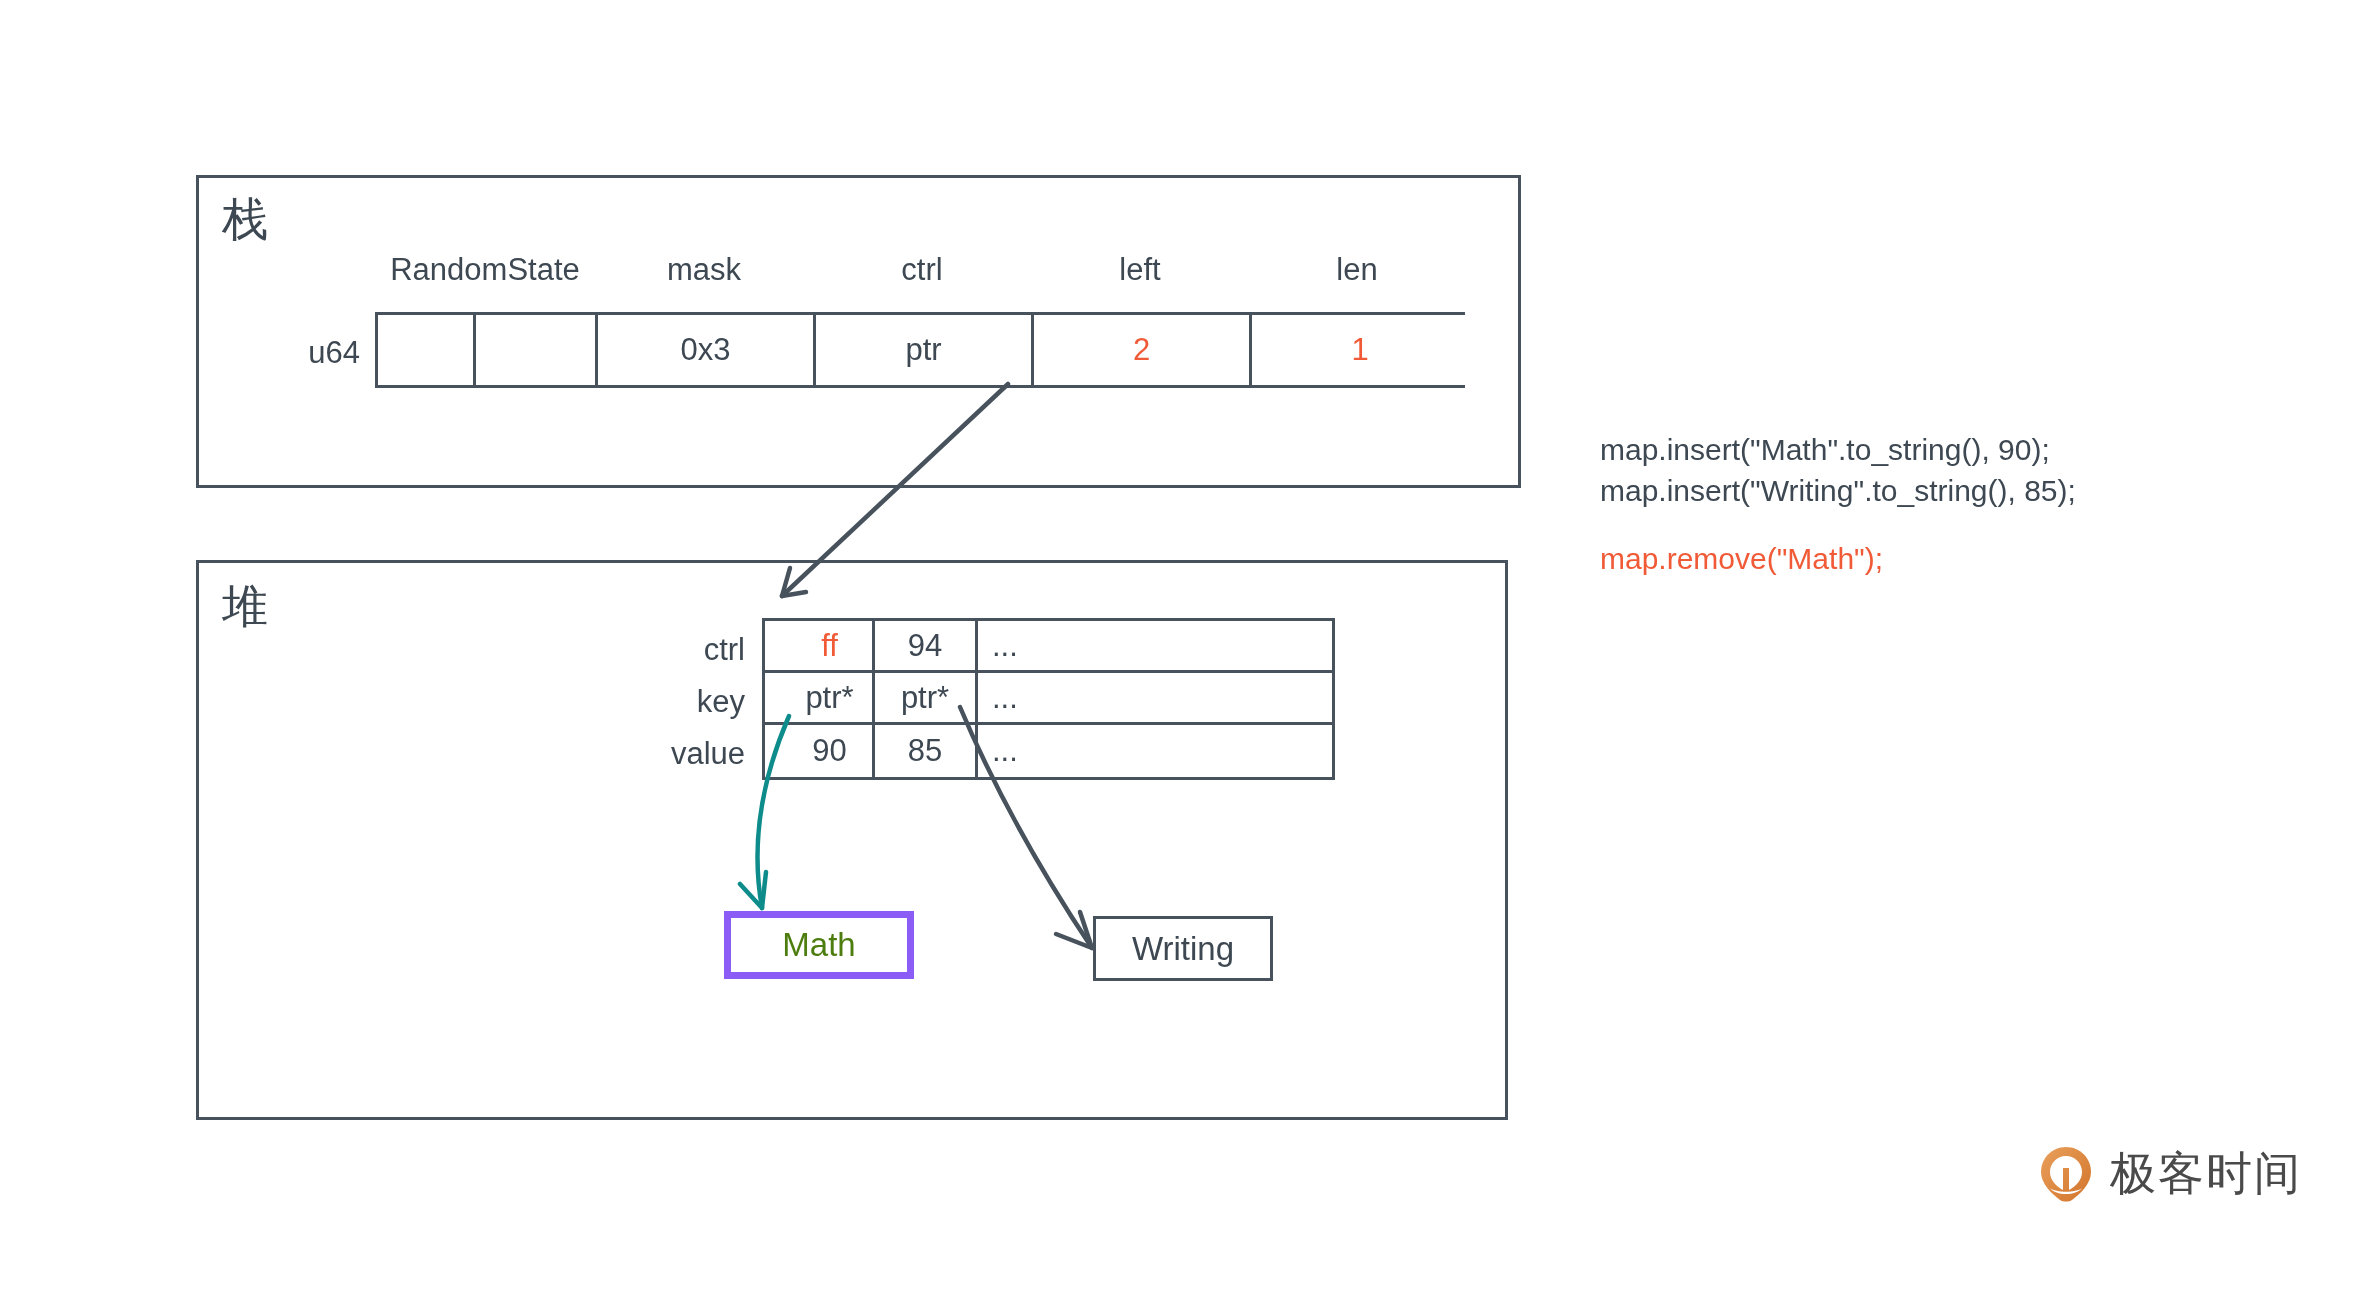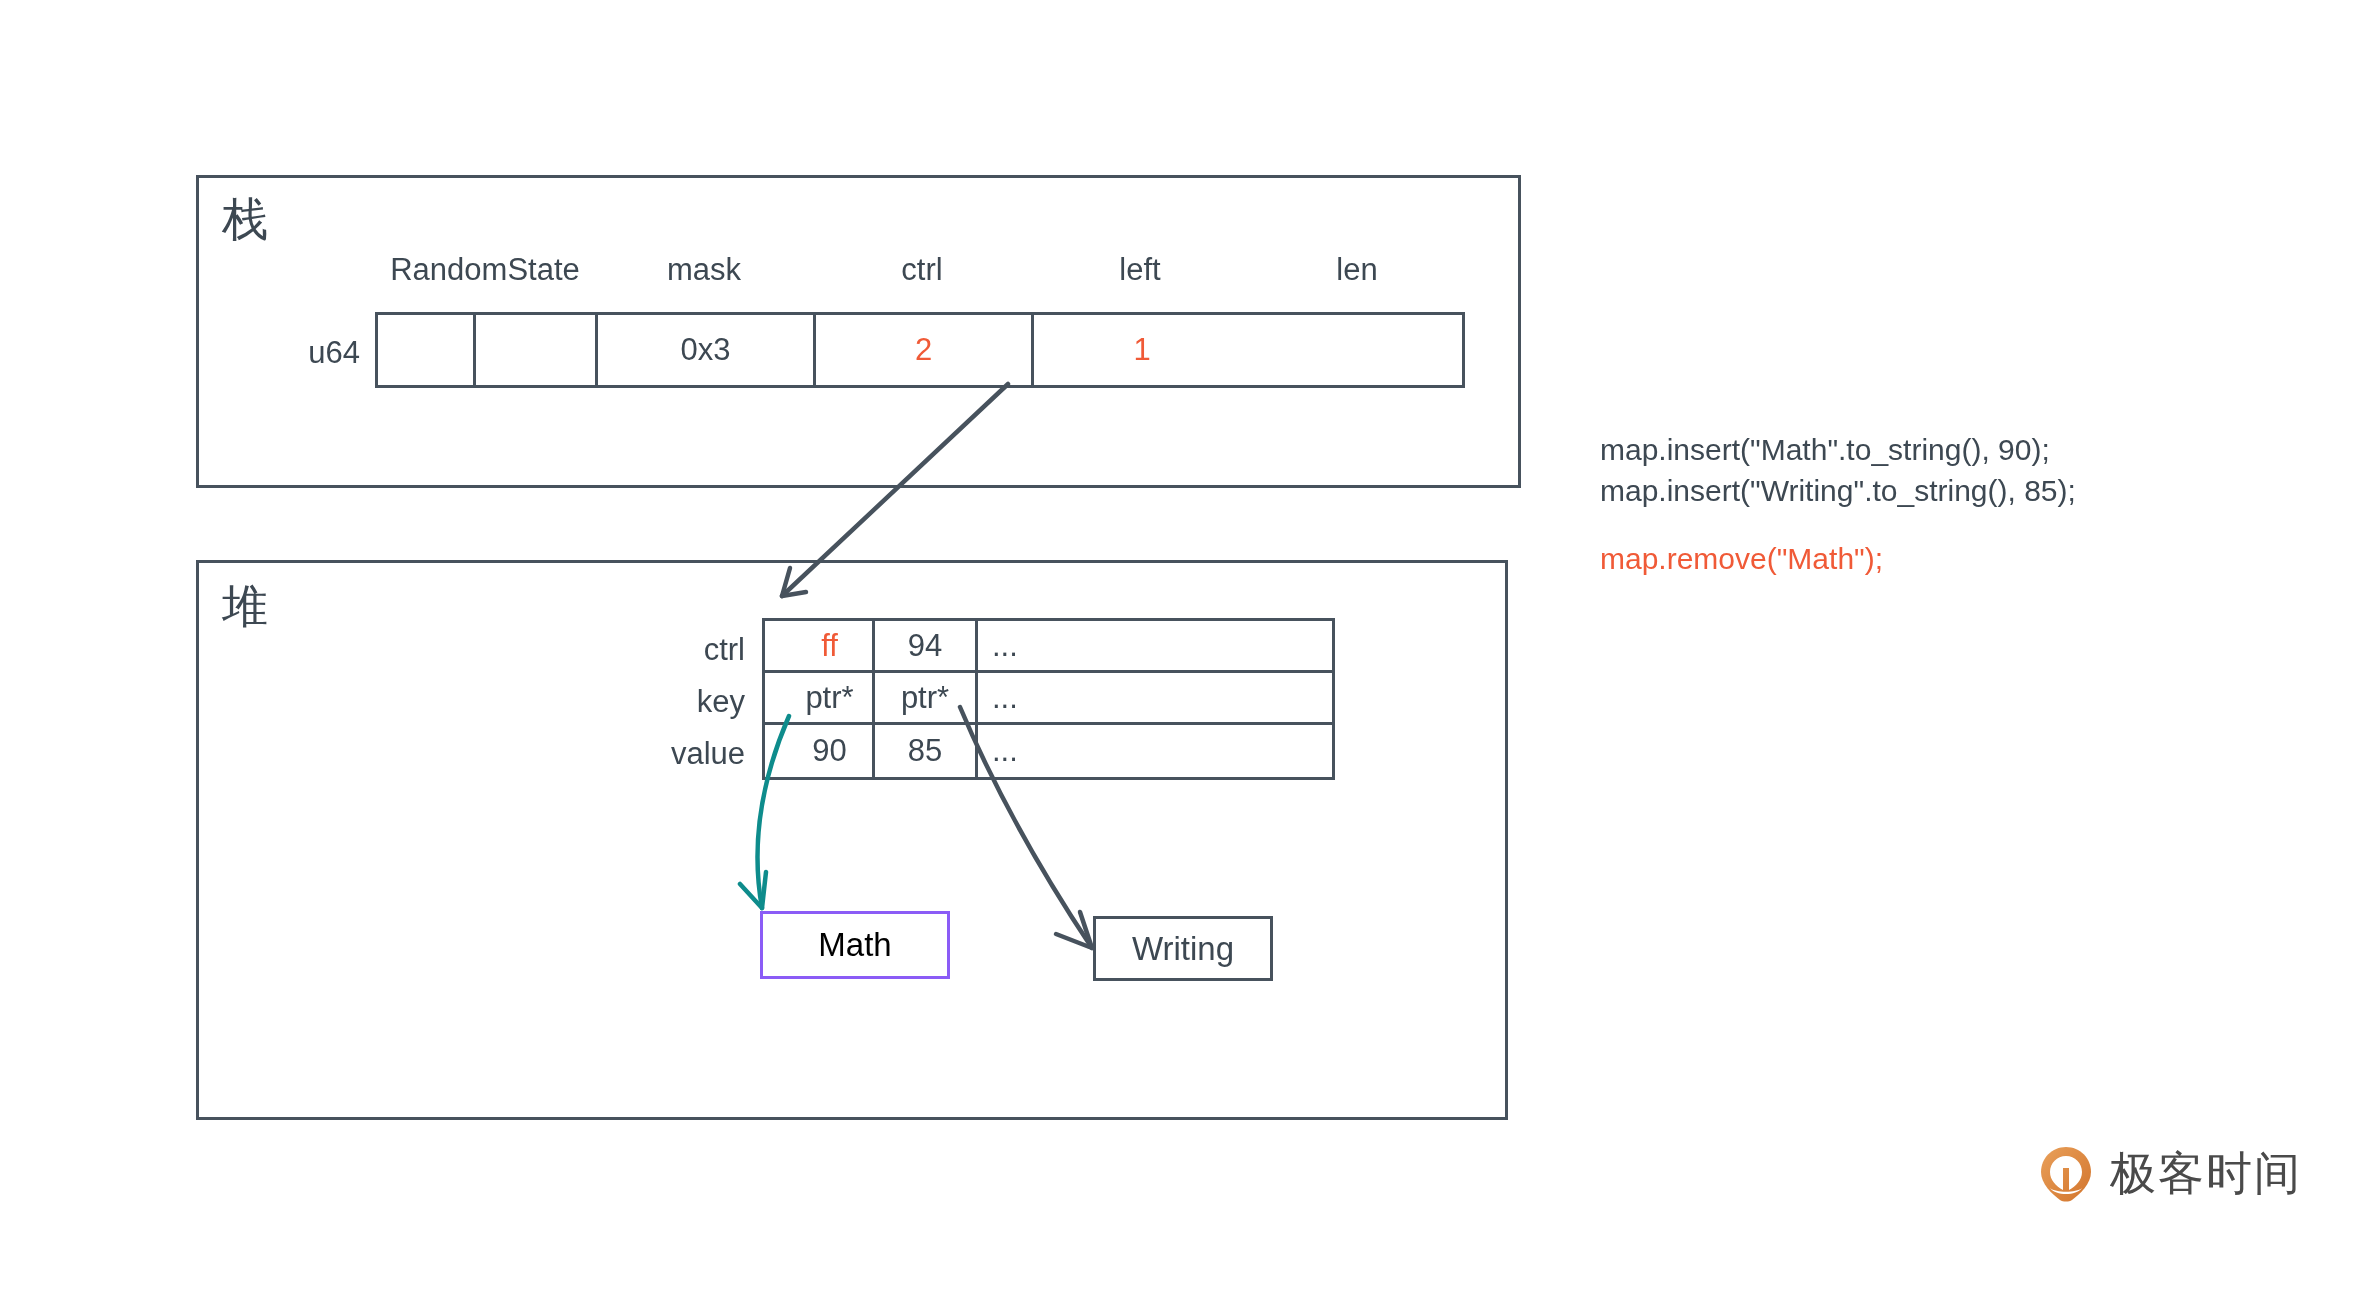--- a/index.html
+++ b/index.html
@@ -146,23 +146,23 @@
   .strbox {
     position: absolute;
     box-sizing: border-box;
     display: flex;
     align-items: center;
     justify-content: center;
     font-size: 33px;
     background: #ffffff;
   }
   #box-math {
-    left: 760px; top: 911px; width: 190px; height: 68px;
-    border: 3px solid #8b5cf6;
-    color: #000000;
+    left: 724px; top: 911px; width: 190px; height: 68px;
+    border: 7px solid #8b5cf6;
+    color: #4d7c0f;
   }
   #box-writing {
     left: 1093px; top: 916px; width: 180px; height: 65px;
     border: 3px solid #47525d;
     color: #3d4852;
   }
 
   
   #arrows {
     position: absolute;
@@ -223,20 +223,21 @@
       <div class="hdr" style="left: 656px; width: 218px;">left</div>
       <div class="hdr" style="left: 874px; width: 216px;">len</div>
     </div>
 
   <div id="stack-row-label">u64</div>
 
   <div id="stack-table">
       <div class="cell" style="width: 98px;"></div>
       <div class="cell" style="width: 122px;"></div>
       <div class="cell" style="width: 218px;">0x3</div>
+      <div class="cell" style="width: 218px;">ptr</div>
       <div class="cell accent" style="width: 218px;">2</div>
       <div class="cell accent" style="width: 216px;">1</div>
     </div>
 
   <div class="region" id="heap-region"></div>
   <div class="region-label" id="heap-label">堆</div>
 
   <div class="heap-row-label" id="hrl-0">ctrl</div>
   <div class="heap-row-label" id="hrl-1">key</div>
   <div class="heap-row-label" id="hrl-2">value</div>

